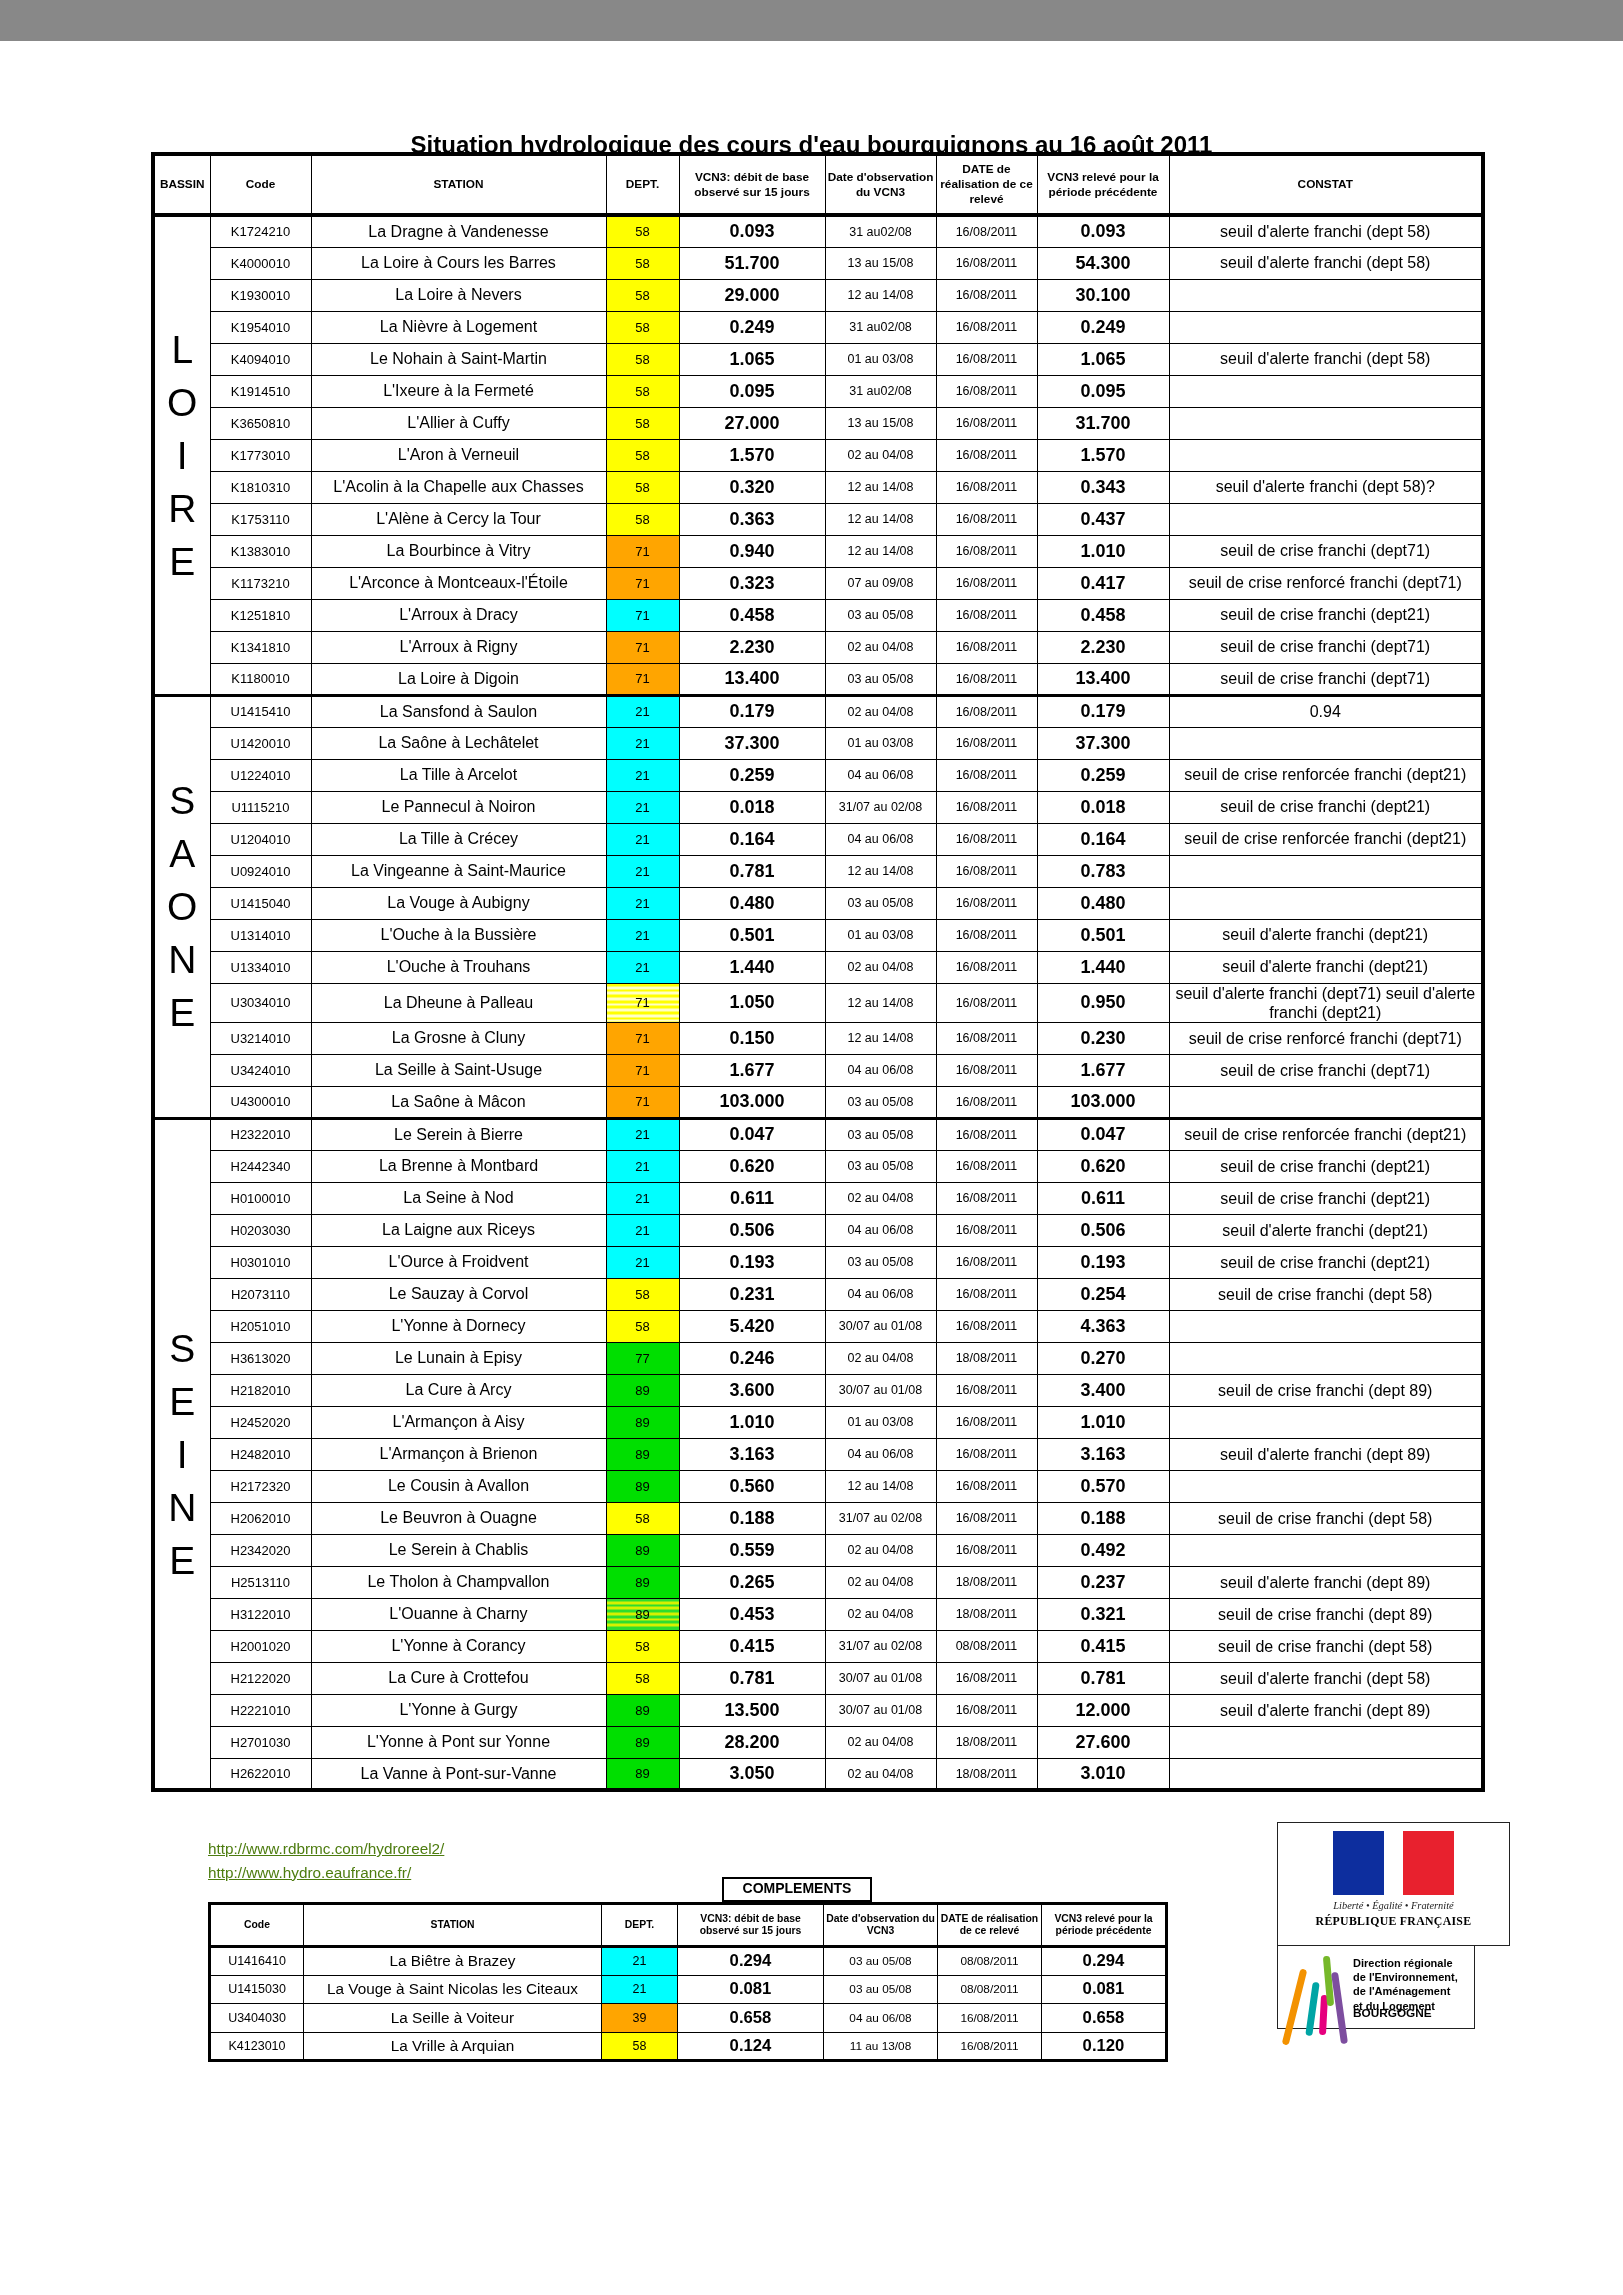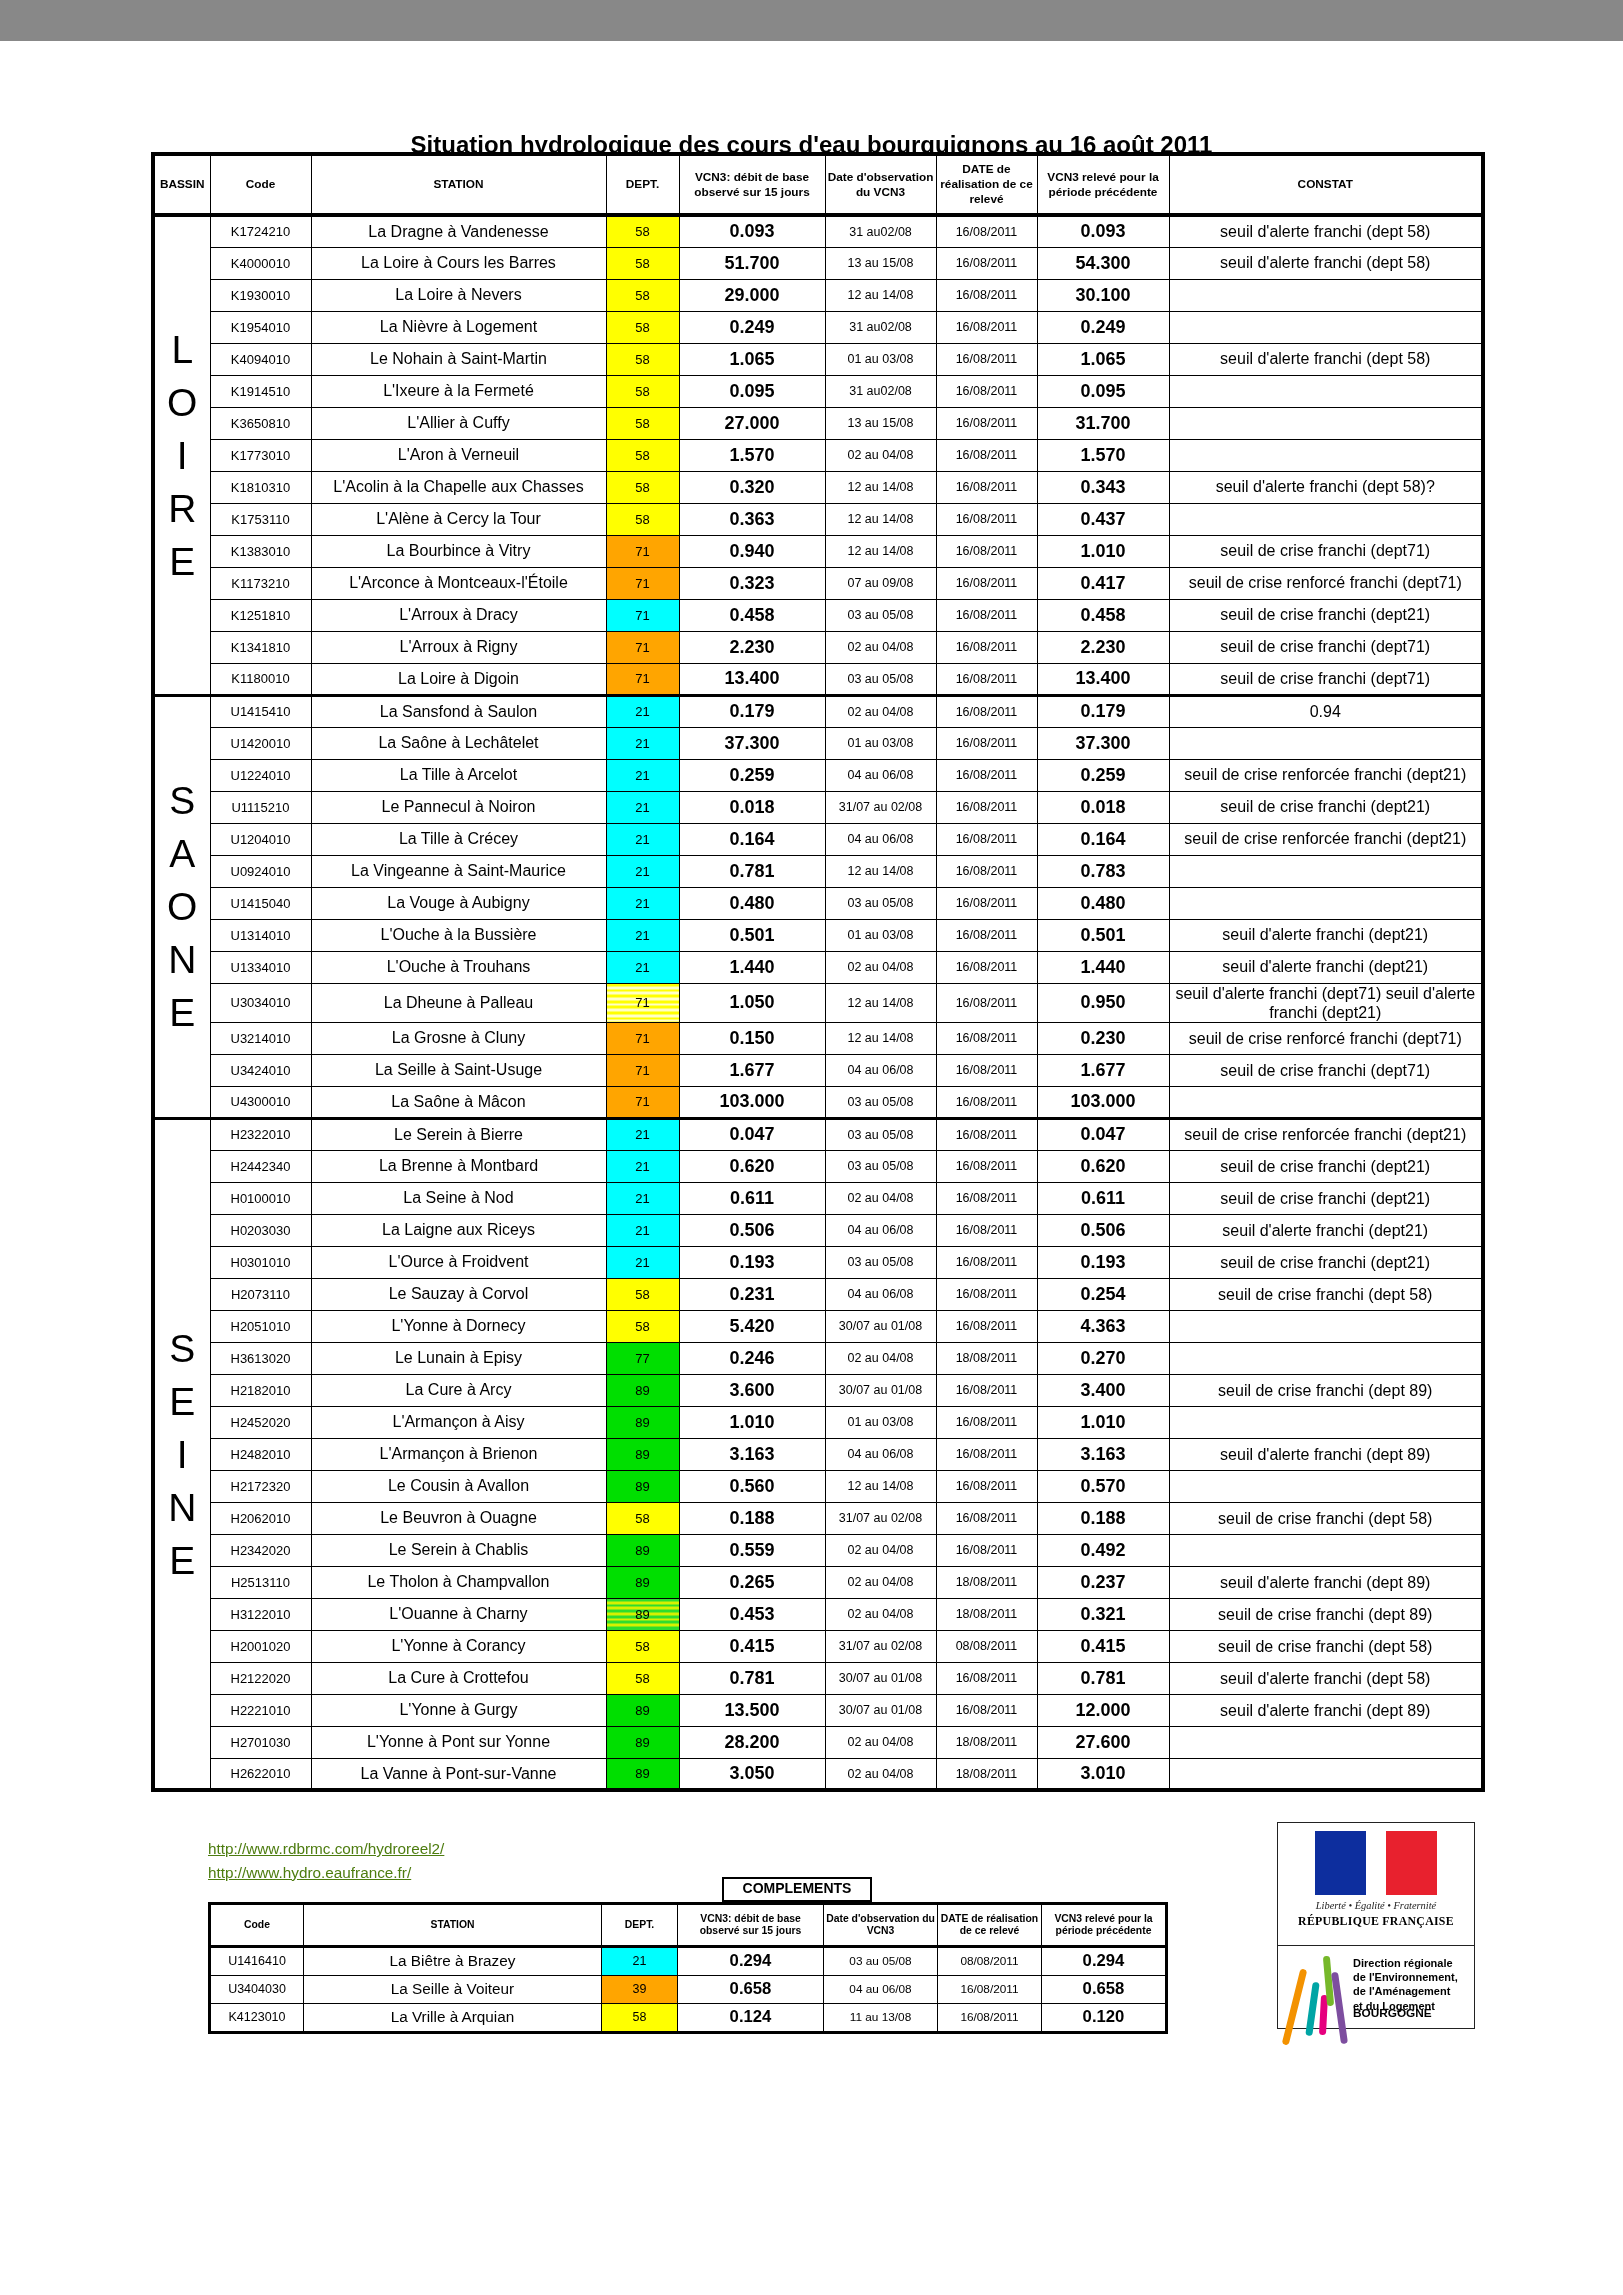--- a/index.html
+++ b/index.html
@@ -50,21 +50,21 @@
   .ct{width:958px;border:3.5px solid #000;margin-top:25px;}
   .ct thead th{border-bottom:3.5px solid #000;height:43px;font-size:10.4px;font-weight:bold;line-height:1.2;}
   .ct tbody tr{height:28.5px;}
   .ct td.code{font-size:12.5px;}
   .ct td.station{font-size:15.3px;}
   .ct td.dept{font-size:12.5px;}
   .ct td.val{font-size:16.7px;}
   .ct td.date{font-size:11.8px;}
 
   
-  .rf-box{position:absolute;left:1277px;top:1781px;width:198px;height:124px;
+  .rf-box{position:absolute;left:1277px;top:1781px;width:233px;height:124px;
           border:1.4px solid #222;box-sizing:border-box;text-align:center;background:#fff;}
   .rf-flag{width:122px;height:64px;margin:8.3px auto 4.9px;display:flex;}
   .rf-flag .fb{width:42%;background:#0D2E9E;}
   .rf-flag .fw{width:16%;background:#fff;}
   .rf-flag .fr{width:42%;background:#E8212E;}
   .rf-motto{font-family:"Liberation Serif",serif;font-style:italic;font-size:10.4px;color:#222;}
   .rf-name{font-family:"Liberation Serif",serif;font-weight:bold;font-size:11.8px;letter-spacing:0.3px;margin-top:2.8px;}
   .dreal-box{position:absolute;left:1277px;top:1904px;width:198px;height:84px;
              border:1.4px solid #222;box-sizing:border-box;background:#fff;}
   .stick{position:absolute;width:7px;border-radius:3.5px;}
@@ -657,20 +657,29 @@
           <tr>
             <td class="code">U1416410</td>
             <td class="station">La Biêtre à Brazey</td>
             <td class="dept dept-cyan">21</td>
             <td class="val">0.294</td>
             <td class="date">03 au 05/08</td>
             <td class="date">08/08/2011</td>
             <td class="val">0.294</td>
           </tr>
           <tr>
+            <td class="code">U1415030</td>
+            <td class="station">La Vouge à Saint Nicolas les Citeaux</td>
+            <td class="dept dept-cyan">21</td>
+            <td class="val">0.081</td>
+            <td class="date">03 au 05/08</td>
+            <td class="date">08/08/2011</td>
+            <td class="val">0.081</td>
+          </tr>
+          <tr>
             <td class="code">U3404030</td>
             <td class="station">La Seille à Voiteur</td>
             <td class="dept dept-orange">39</td>
             <td class="val">0.658</td>
             <td class="date">04 au 06/08</td>
             <td class="date">16/08/2011</td>
             <td class="val">0.658</td>
           </tr>
           <tr>
             <td class="code">K4123010</td>

